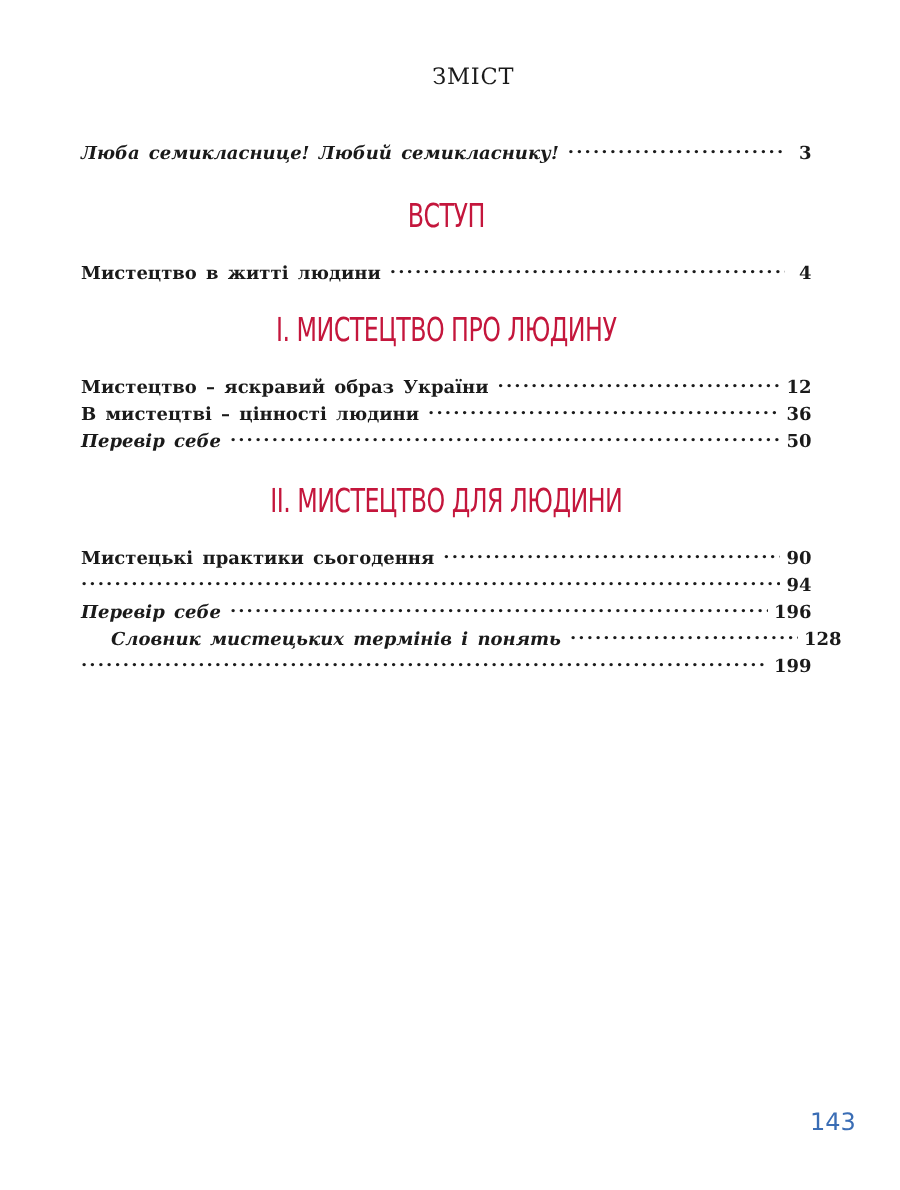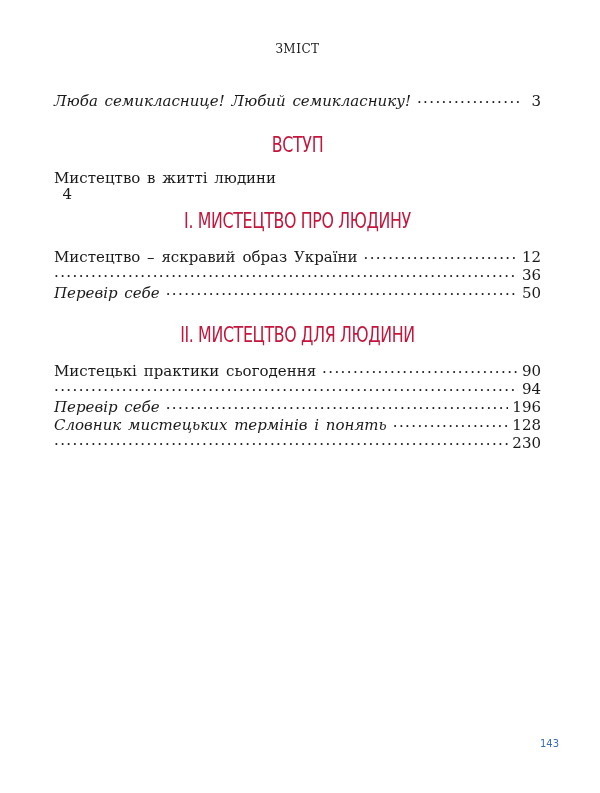--- a/index.html
+++ b/index.html
@@ -17,25 +17,25 @@
     }
     .page {
       position: absolute;
       left: 54px;
       top: 0;
       width: 487px;
     }
     .title {
       position: absolute;
       top: 42px;
-      left: 0;
+      left: 18px;
       width: 100%;
       text-align: center;
       font-family: "DejaVu Serif", serif;
-      font-size: 12px;
+      font-size: 15px;
       letter-spacing: 0.5px;
       font-weight: normal;
     }
     .section-heading {
       position: absolute;
       left: 0;
       width: 100%;
       text-align: center;
       font-family: "DejaVu Sans", "Liberation Sans", sans-serif;
       font-weight: normal;
@@ -45,23 +45,24 @@
       transform: scaleX(0.72);
       transform-origin: center;
     }
     .toc-row {
       position: absolute;
       left: 0;
       width: 487px;
       height: 16px;
       display: flex;
       align-items: baseline;
-      font-size: 15px;
+      font-size: 12px;
       line-height: 16px;
       white-space: nowrap;
+      font-weight: bold;
     }
     .toc-row.italic .toc-label {
       font-style: italic;
     }
     .toc-label {
       flex: 0 0 auto;
       padding-right: 6px;
       word-spacing: 2px;
     }
     .toc-dots {
@@ -82,53 +83,54 @@
       flex: 0 0 auto;
       padding-left: 4px;
       min-width: 14px;
       text-align: right;
     }
     .page-number {
       position: absolute;
       left: 540px;
       top: 738px;
       font-family: "DejaVu Sans", "Liberation Sans", sans-serif;
-      font-size: 10px;
+      font-size: 16px;
       color: #3a6db5;
     }
   </style>
 </head>
 <body>
 
 <div class="page">
 
   <div class="title">ЗМІСТ</div>
 
   <div class="toc-row italic" style="top:90px;">
     <span class="toc-label">Люба семикласнице! Любий семикласнику!</span>
     <span class="toc-dots"></span>
     <span class="toc-page">3</span>
   </div>
 
   <div class="section-heading" style="top:132px;">ВСТУП</div>
 
-  <div class="toc-row" style="top:170px;flex-direction:column;">
+  <div class="toc-row" style="top:170px;">
     <span class="toc-label">Мистецтво в житті людини</span>
     <span class="toc-dots"></span>
     <span class="toc-page">4</span>
   </div>
 
   <div class="section-heading" style="top:208px;">І. МИСТЕЦТВО ПРО ЛЮДИНУ</div>
 
   <div class="toc-row" style="top:246px;">
     <span class="toc-label">Мистецтво – яскравий образ України</span>
     <span class="toc-dots"></span>
     <span class="toc-page">12</span>
   </div>
   <div class="toc-row" style="top:264px;">
+    <span class="toc-label">В мистецтві – цінності людини</span>
     <span class="toc-dots"></span>
     <span class="toc-page">36</span>
   </div>
   <div class="toc-row italic" style="top:282px;">
     <span class="toc-label">Перевір себе</span>
     <span class="toc-dots"></span>
     <span class="toc-page">50</span>
   </div>
 
   <div class="section-heading" style="top:322px;">ІІ. МИСТЕЦТВО ДЛЯ ЛЮДИНИ</div>
@@ -140,25 +142,25 @@
   </div>
   <div class="toc-row" style="top:378px;">
     <span class="toc-dots"></span>
     <span class="toc-page">94</span>
   </div>
   <div class="toc-row italic" style="top:396px;">
     <span class="toc-label">Перевір себе</span>
     <span class="toc-dots"></span>
     <span class="toc-page">196</span>
   </div>
-  <div class="toc-row italic" style="top:414px;">
+  <div class="toc-row italic" style="top:414px;margin-left:20px;">
     <span class="toc-label">Словник мистецьких термінів і понять</span>
     <span class="toc-dots"></span>
     <span class="toc-page">128</span>
   </div>
   <div class="toc-row italic" style="top:432px;">
     <span class="toc-dots"></span>
-    <span class="toc-page">230</span>
+    <span class="toc-page">199</span>
   </div>
 
 </div>
 
 <div class="page-number">143</div>
 
 </body></html>

